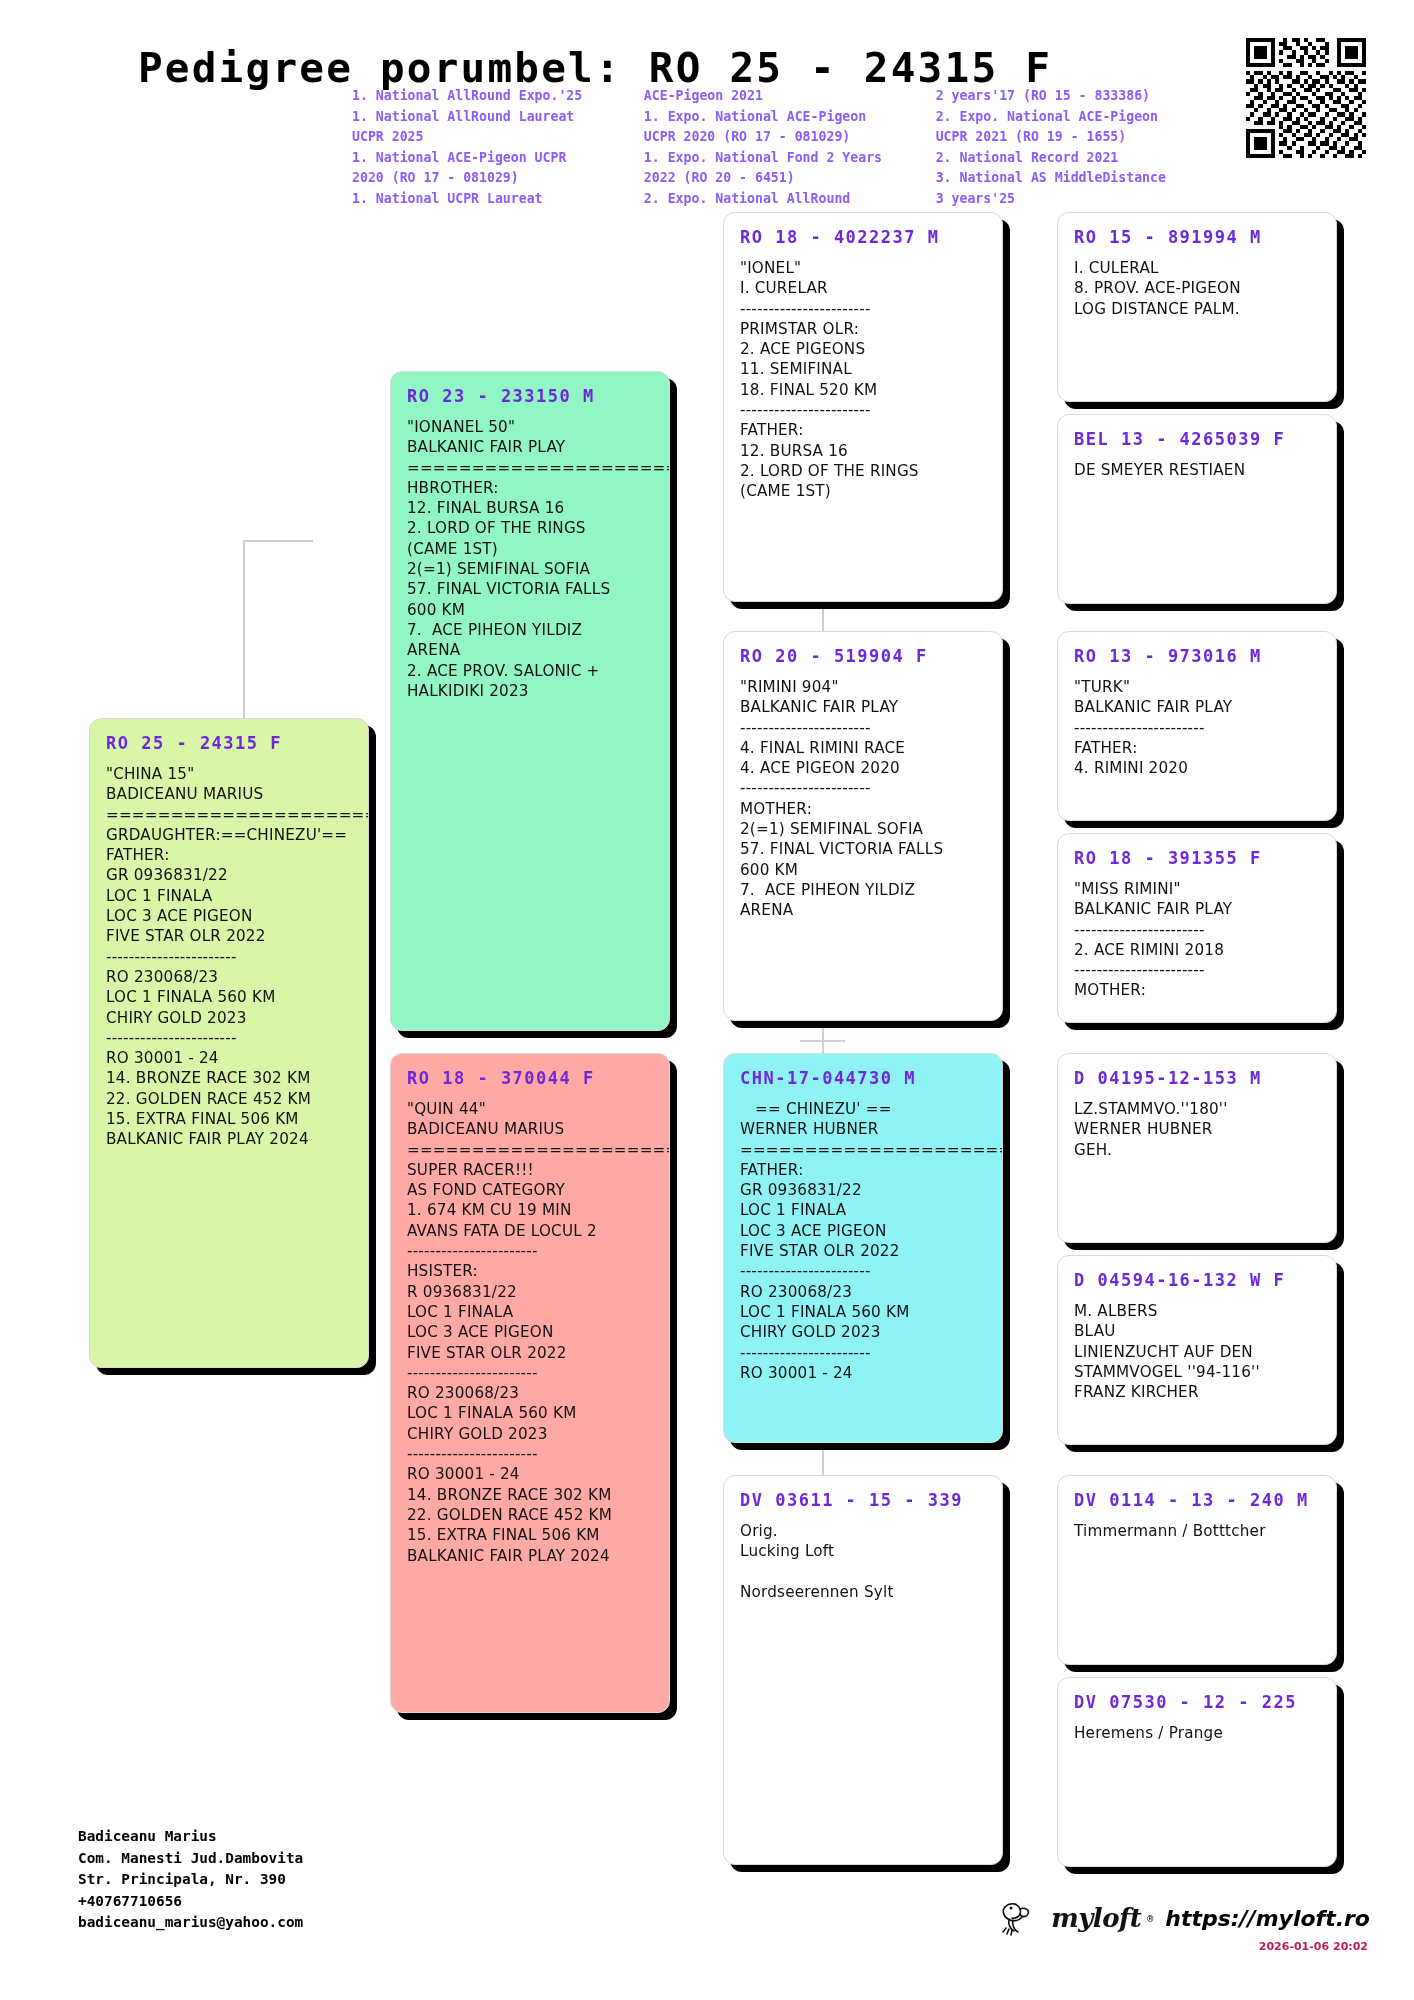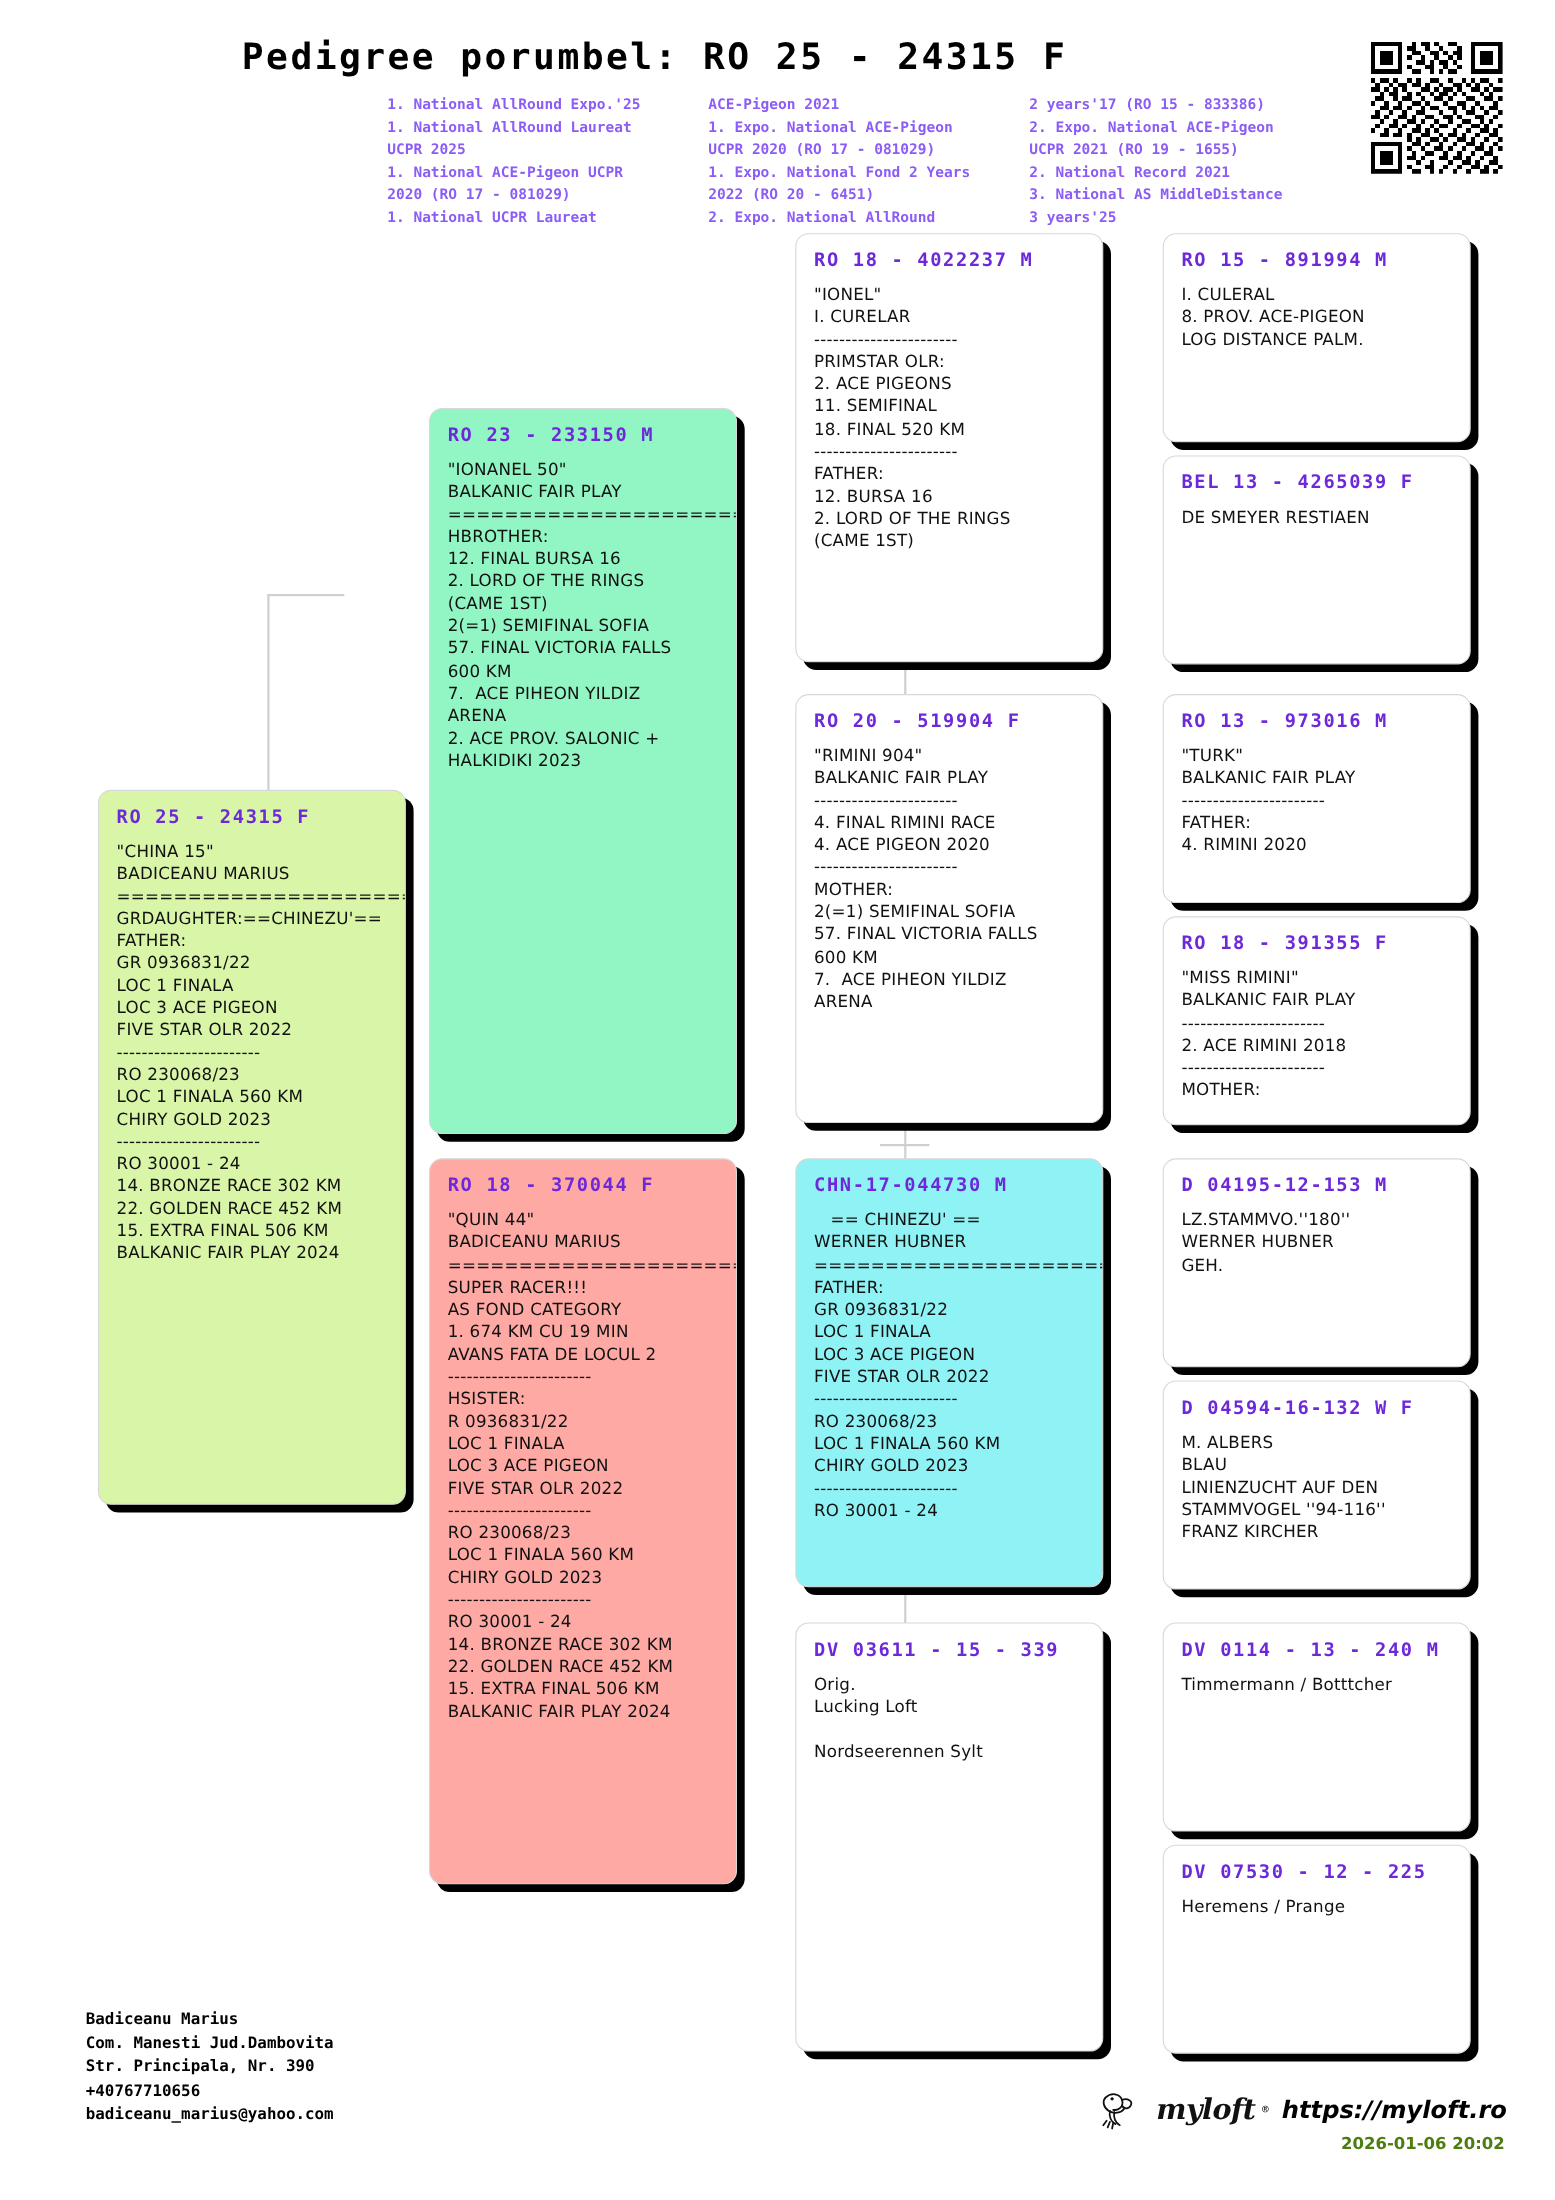--- a/index.html
+++ b/index.html
@@ -5,23 +5,23 @@
   html,body{margin:0;padding:0;background:#ffffff;}
   body{
     width:1414px;height:2000px;position:relative;
     font-family:"DejaVu Sans Mono","Liberation Mono",monospace;
     -webkit-font-smoothing:antialiased;
   }
   .page{position:absolute;inset:0;overflow:hidden;}
 
   
   .title{
-    position:absolute;left:0;top:32px;width:1190px;text-align:center;
+    position:absolute;left:0;top:44px;width:1190px;text-align:center;
     font-family:"DejaVu Sans Mono","Liberation Mono",monospace;
-    font-weight:bold;font-size:33px;letter-spacing:2.2px;color:#000;
+    font-weight:bold;font-size:41px;letter-spacing:2.2px;color:#000;
   }
   .hdr-cols{position:absolute;left:352px;top:86px;width:840px;display:flex;gap:0;}
   .hdr-col{width:296px;}
   .hdr-col.c2{width:296px;}
   .hdr-col.c3{width:260px;}
   .hdr-line{
     font-family:"DejaVu Sans Mono","Liberation Mono",monospace;
     font-weight:bold;font-size:13.2px;line-height:20.5px;color:#8b5cf6;
     white-space:pre;
   }
@@ -68,21 +68,21 @@
   .brand .logo{display:flex;align-items:center;gap:6px;}
   .brand .wordmark{
     font-family:"DejaVu Serif",serif;font-style:italic;font-size:26px;font-weight:600;color:#111;
     letter-spacing:-.5px;
   }
   .brand .url{
     font-family:"DejaVu Sans",sans-serif;font-style:italic;font-weight:bold;font-size:22px;color:#000;
   }
   .stamp{
     position:absolute;right:46px;top:1940px;
-    font-family:"DejaVu Sans",sans-serif;font-weight:bold;font-size:15px;color:#4d7c0f;text-align:right;
+    font-family:"DejaVu Sans",sans-serif;font-weight:bold;font-size:11px;color:#be185d;text-align:right;
   }
 </style>
 </head>
 <body>
 
 <div class="page">
 
   <div class="title">Pedigree porumbel: RO 25 - 24315 F</div>
 
   <div class="hdr-cols">

